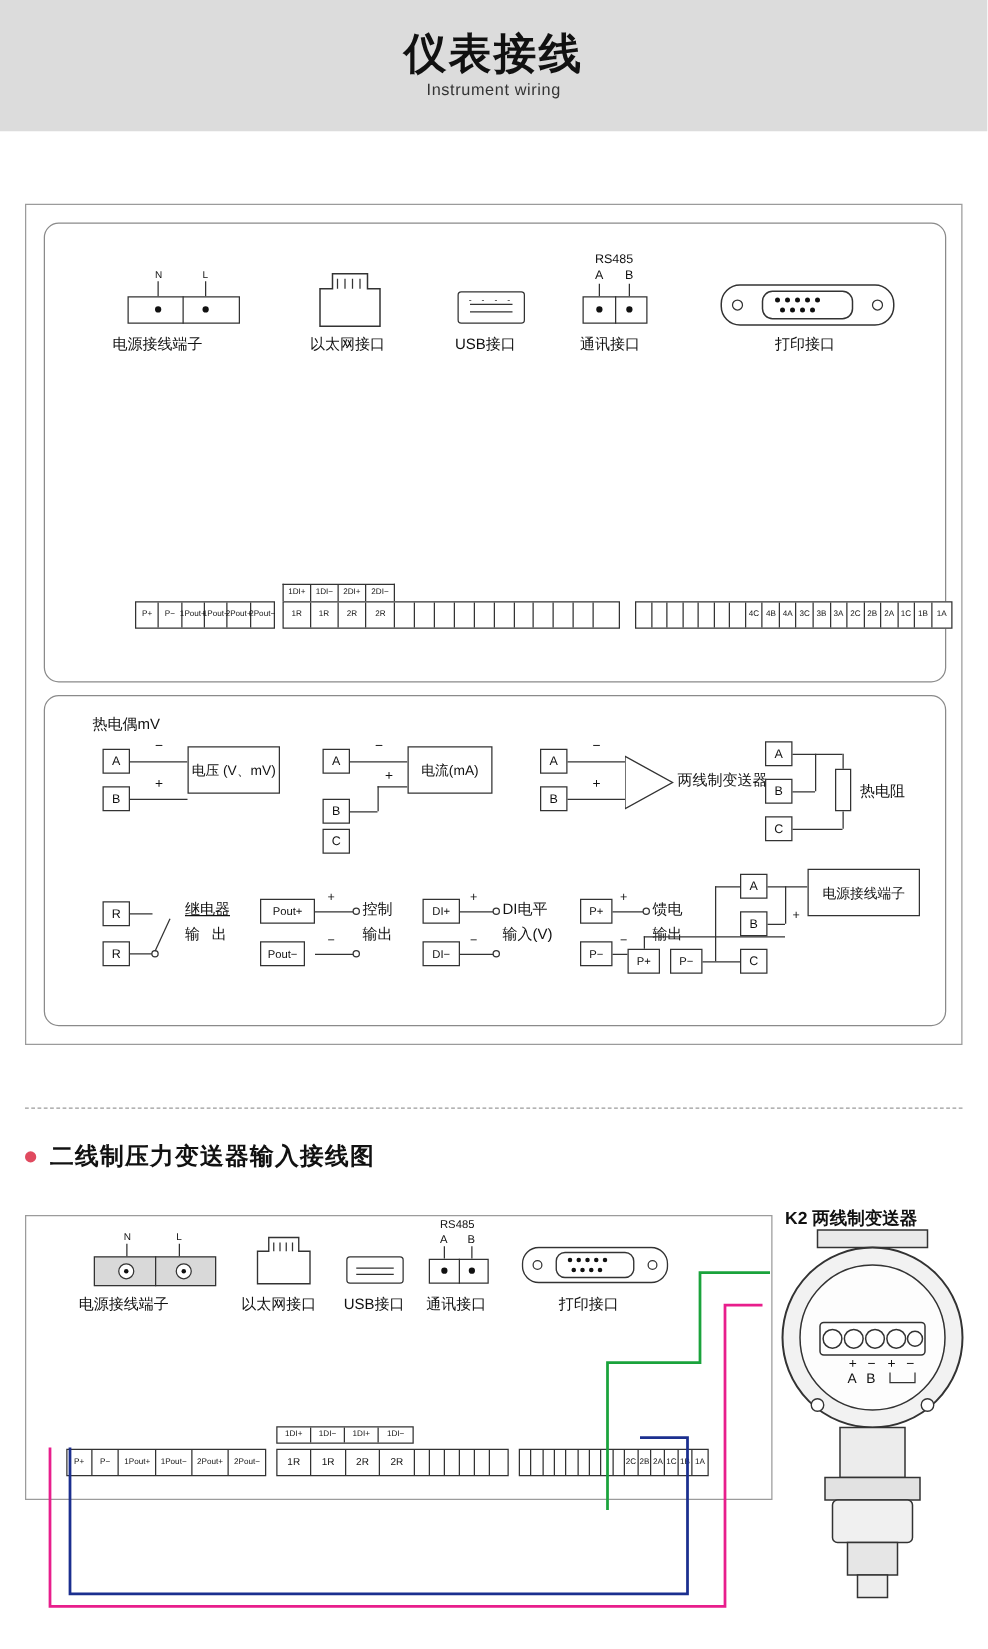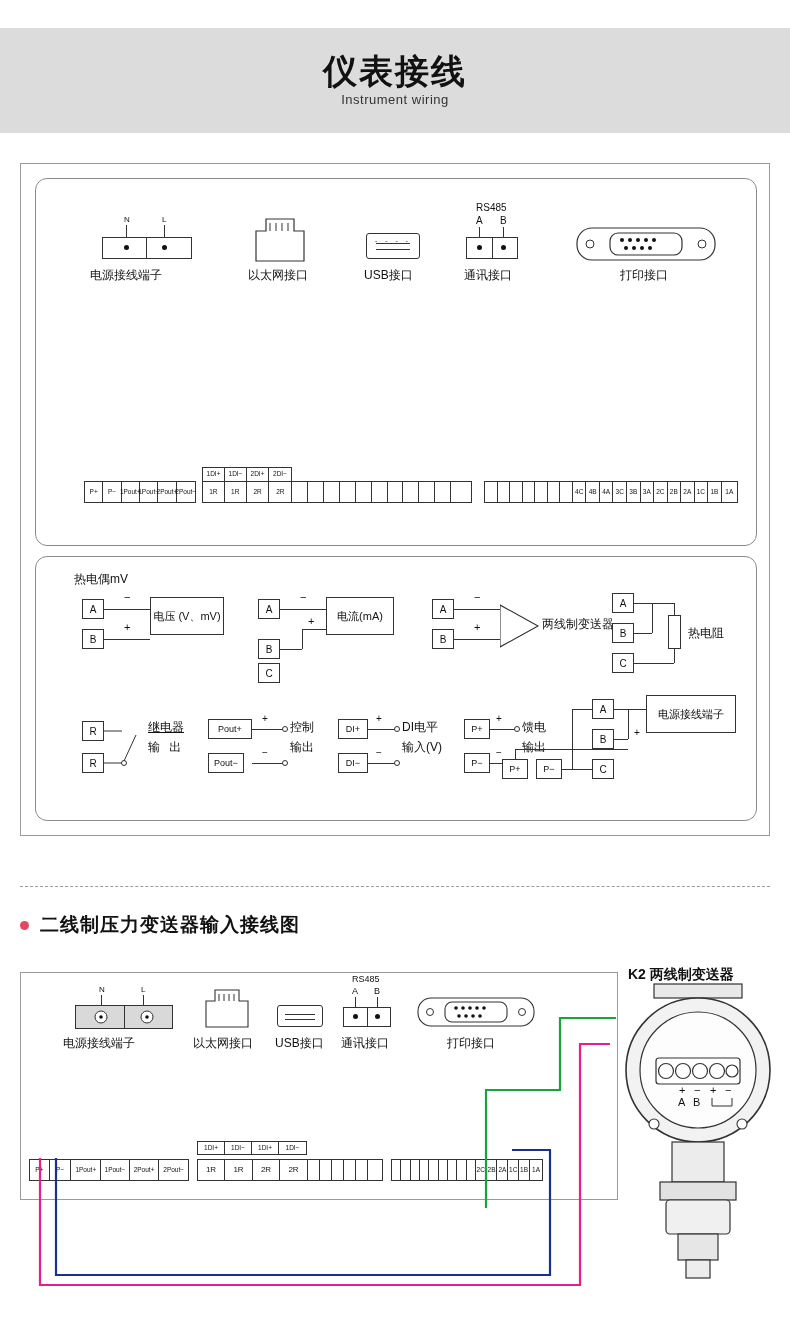--- a/index.html
+++ b/index.html
@@ -7,21 +7,21 @@
     width:790px;height:1319px;
     background:#ffffff;
     font-family:"Liberation Sans","DejaVu Sans",sans-serif;
     color:#1a1a1a;
     position:relative;
     overflow:hidden;
   }
   
   .header{
     width:790px;height:105px;background:#dcdcdc;
-    display:flex;flex-direction:column;align-items:center;justify-content:center;margin-top:28px;
+    display:flex;flex-direction:column;align-items:center;justify-content:center;
   }
   .header .cn{font-size:34px;font-weight:bold;letter-spacing:2px;color:#111;line-height:1.05;}
   .header .en{font-size:13px;color:#333;margin-top:2px;letter-spacing:.5px;}
 
   
   .panel{
     position:absolute;left:20px;top:163px;width:750px;height:673px;
     border:1px solid #9b9b9b;background:#fff;box-sizing:border-box;
   }
   .rbox{
@@ -37,21 +37,21 @@
 
   
   .pwr{position:absolute;border:1px solid #333;box-sizing:border-box;background:#fff;}
   .vline{position:absolute;background:#333;width:1px;}
   .hline{position:absolute;background:#333;height:1px;}
   .dot{position:absolute;width:5px;height:5px;border-radius:50%;background:#111;}
   
   .usb{position:absolute;border:1px solid #333;border-radius:3px;box-sizing:border-box;background:#fff;}
 
   
-  .strip{position:absolute;border:1px solid #333;box-sizing:border-box;background:#fff;display:flex;}
+  .strip{position:absolute;border:1px solid #333;box-sizing:border-box;background:#fff;display:flex;margin-left:24px;}
   .strip .cell{
     border-right:1px solid #333;box-sizing:border-box;
     font-size:6.5px;line-height:1;display:flex;align-items:center;justify-content:center;
     color:#111;white-space:nowrap;
   }
   .strip .cell:last-child{border-right:none;}
 
   
   .abox{
     position:absolute;border:1px solid #333;box-sizing:border-box;background:#fff;

